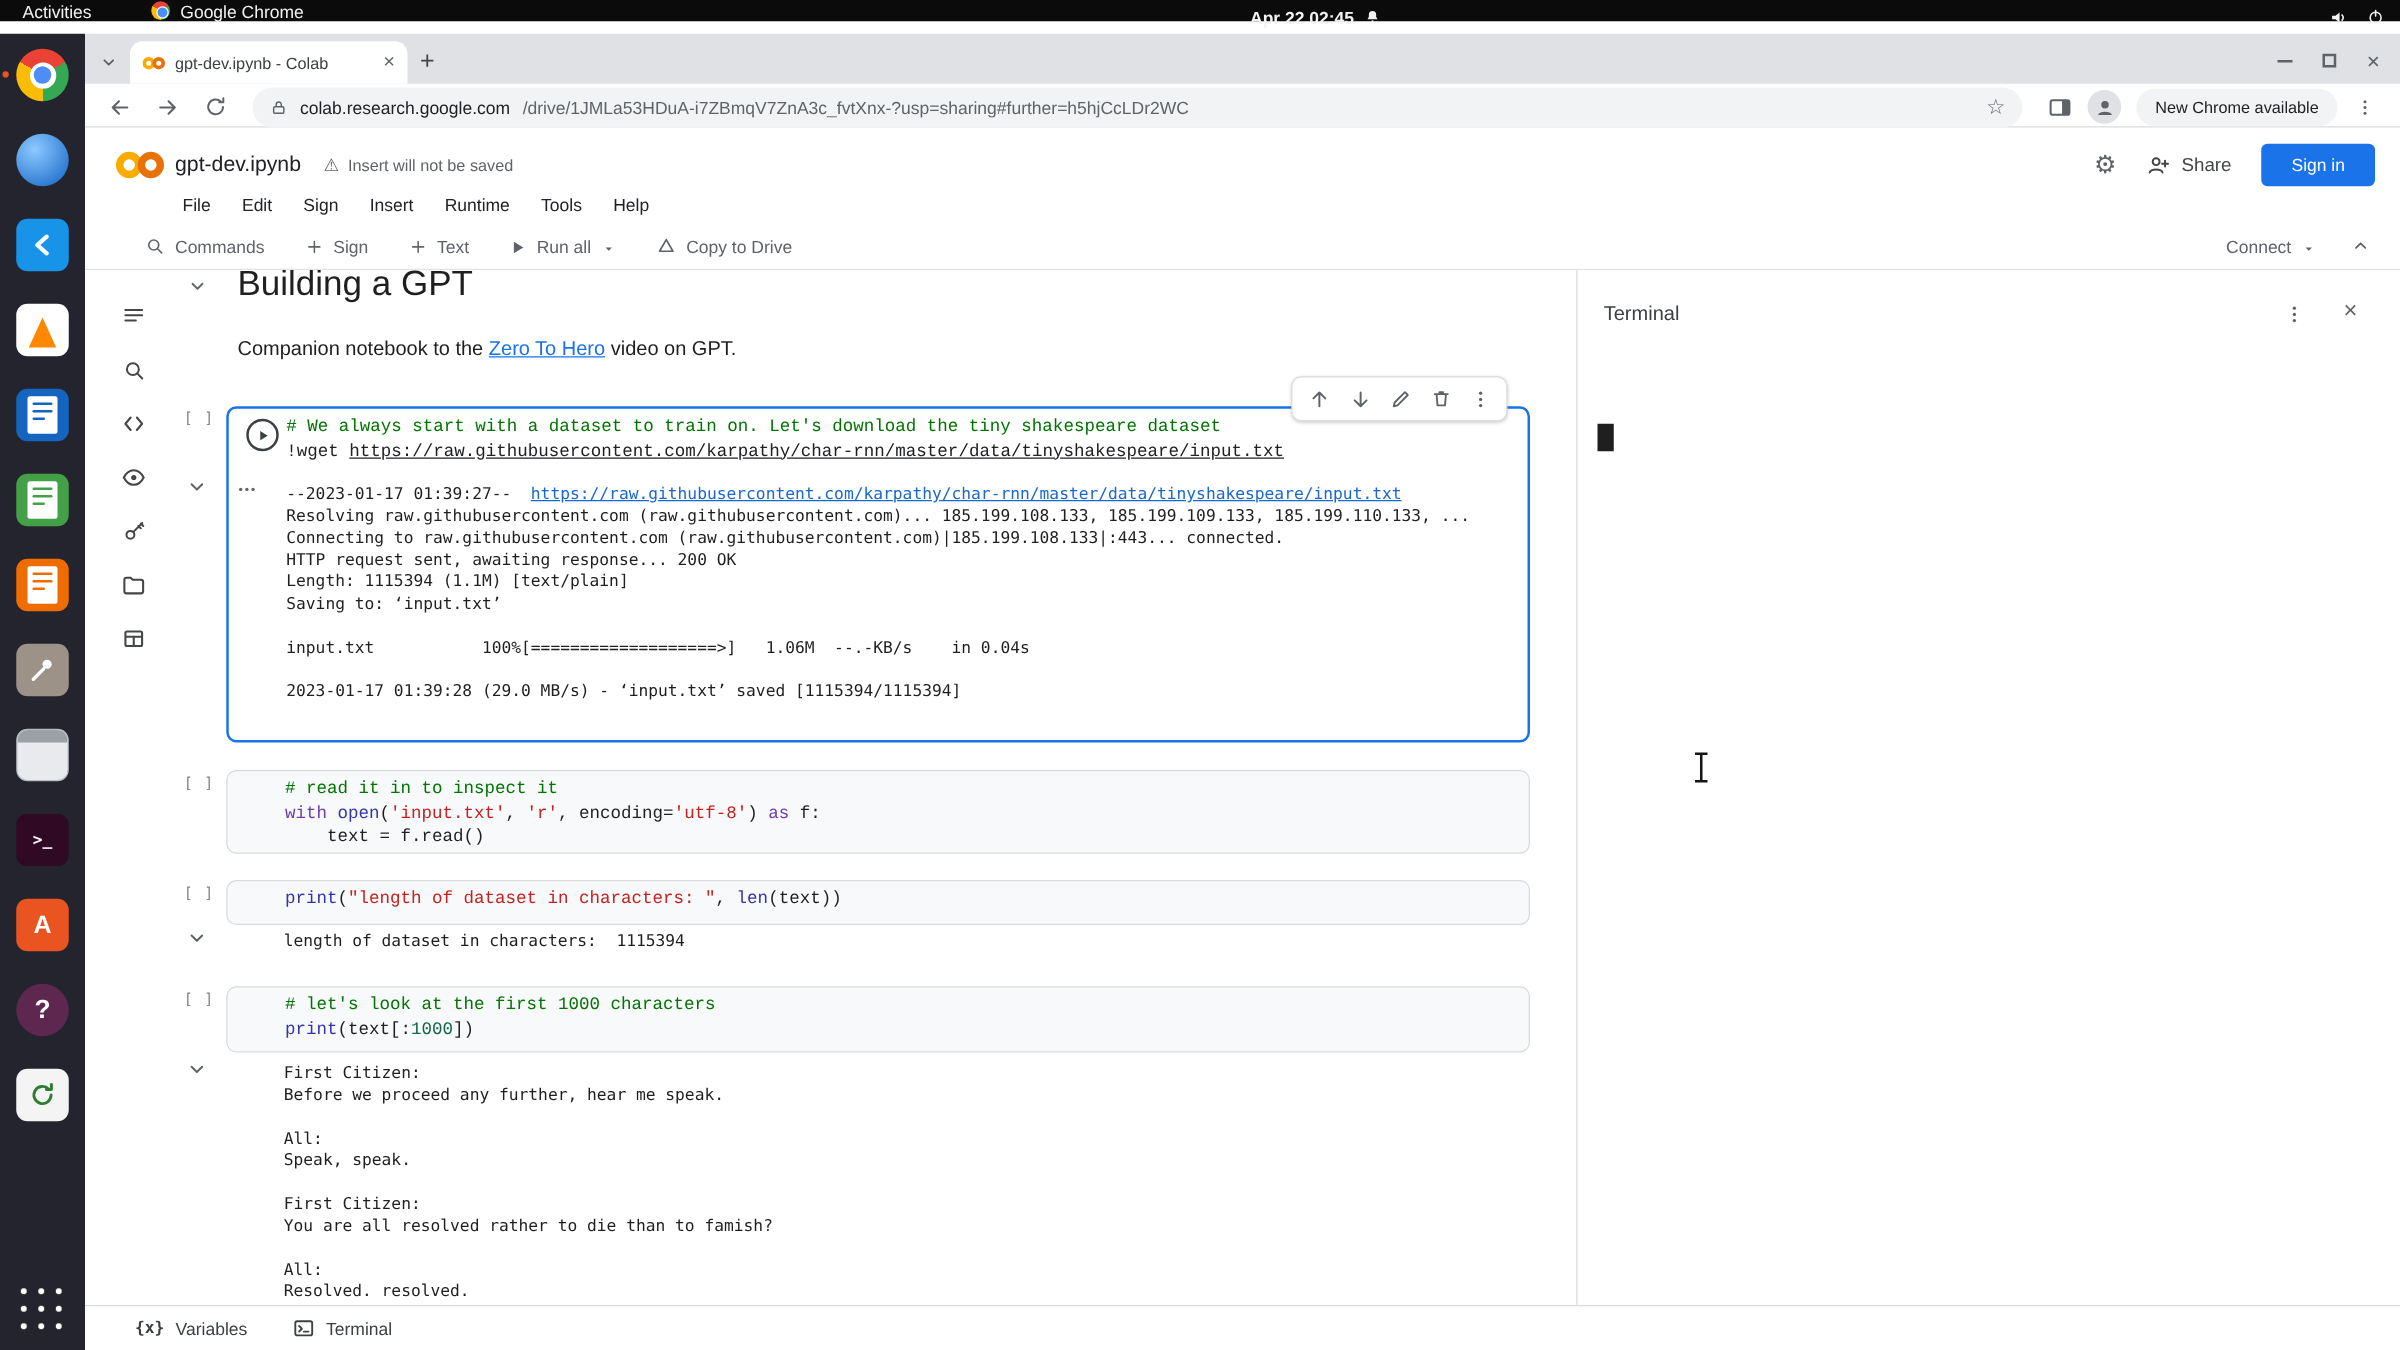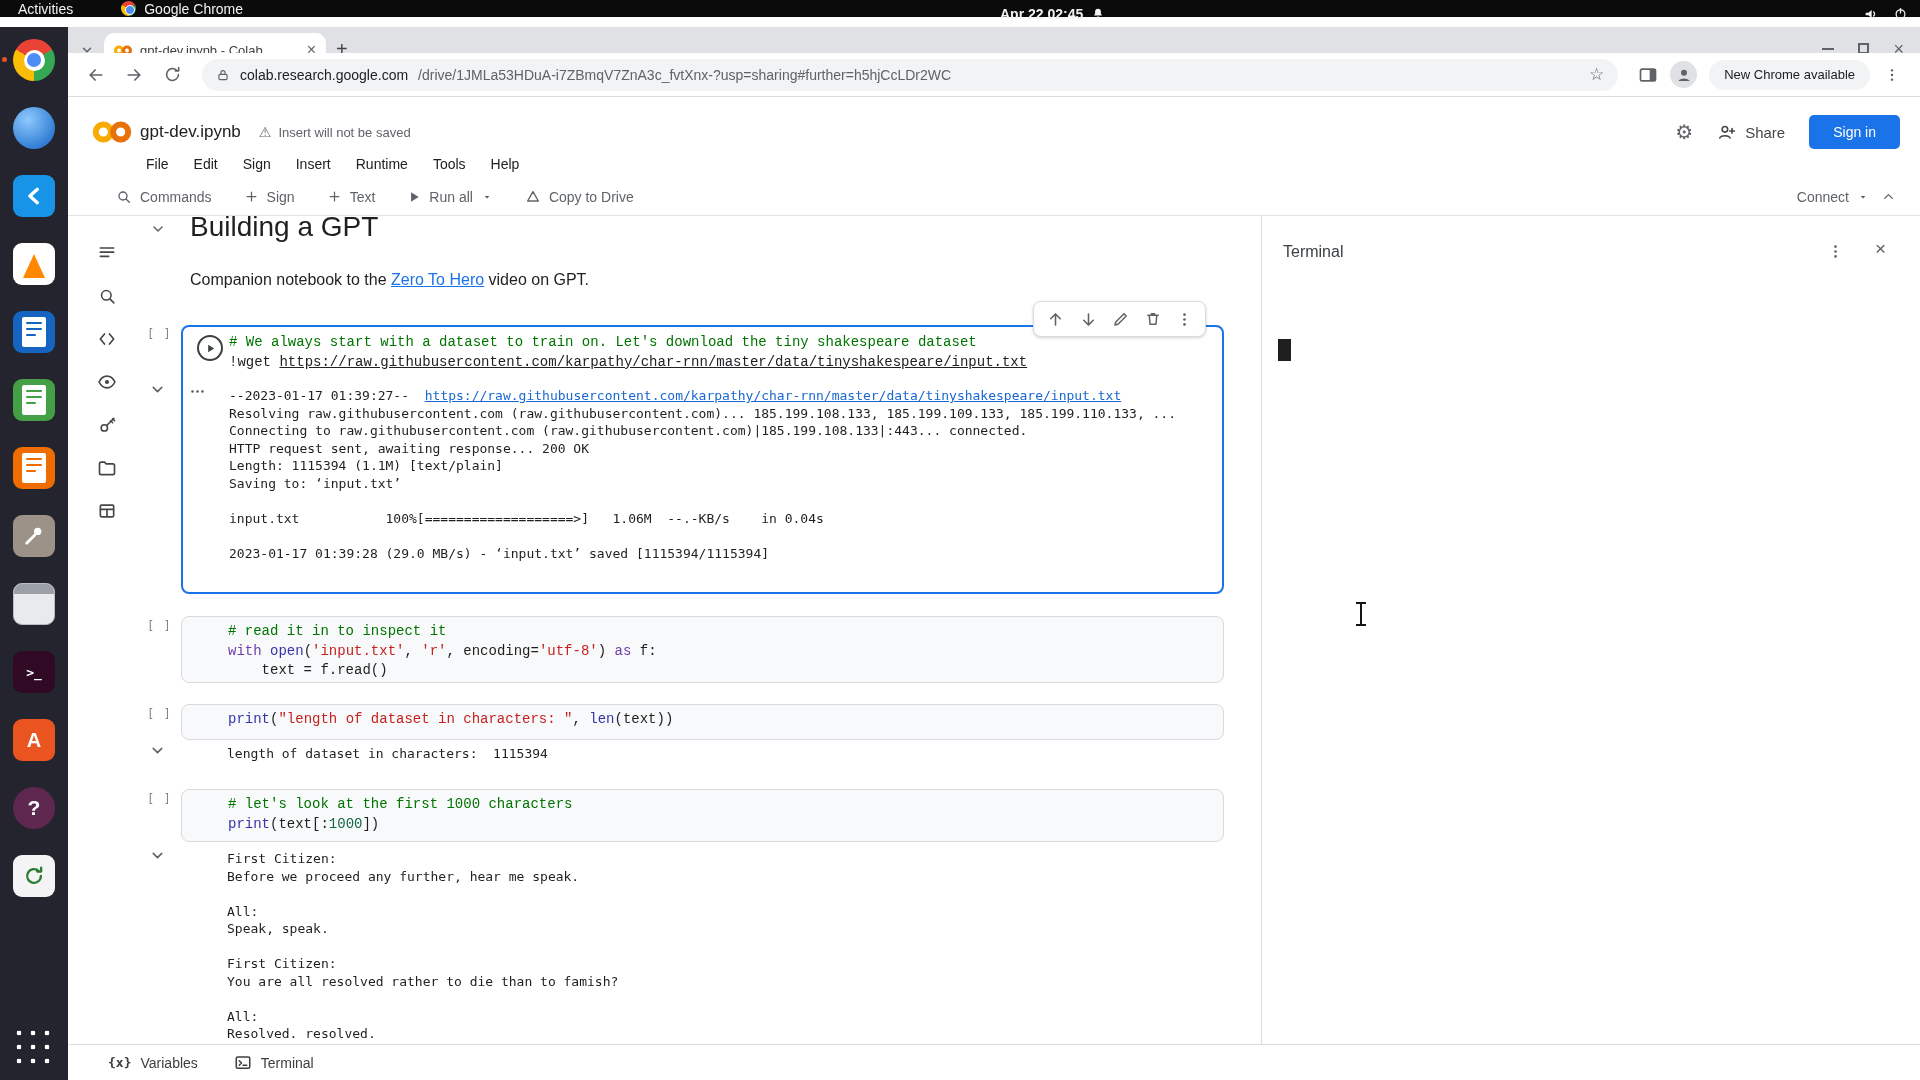--- a/index.html
+++ b/index.html
@@ -46,21 +46,21 @@
 .tab{margin-left:10px;width:222px;height:34px;background:#fff;border-radius:10px 10px 0 0;display:flex;align-items:center;padding:0 10px;gap:8px}
 .tab .ttl{font-size:13px;color:#3c4043;white-space:nowrap;overflow:hidden;flex:1}
 .tclose{color:#5f6368;font-size:16px;line-height:1}
 .newtab{color:#444;font-size:20px;margin:0 0 8px 10px;line-height:1}
 .winctl{margin-left:auto;display:flex;align-items:center;gap:24px;margin-right:16px;margin-bottom:13px}
 .wmin{width:12px;height:2px;background:#5f6368}
 .wmax{width:11px;height:11px;border:2px solid #5f6368}
 .wclose{color:#5f6368;font-size:18px;line-height:0}
 
 
-.nav{position:absolute;left:68px;top:53px;width:1852px;height:44px;background:#fff;border-bottom:1px solid #dadce0;display:flex;align-items:center;padding:0 12px;gap:6px;z-index:40}
+.nav{position:absolute;left:68px;top:70px;width:1852px;height:32px;background:#fff;border-bottom:1px solid #dadce0;display:flex;align-items:center;padding:0 12px;gap:6px;z-index:40}
 .nbtn{width:32px;height:32px;border-radius:50%;display:flex;align-items:center;justify-content:center;flex:none}
 .omni{flex:1;height:32px;background:#f1f3f4;border-radius:16px;margin:0 8px;display:flex;align-items:center;padding:0 14px;gap:10px;min-width:0}
 .u1{font-size:14px;color:#202124;white-space:nowrap}
 .u2{font-size:14px;color:#5f6368;white-space:nowrap;overflow:hidden;flex:1}
 .star{margin-left:auto;color:#5f6368;font-size:17px;line-height:1}
 .avatar{width:27px;height:27px;border-radius:50%;background:#dfe1e5;display:flex;align-items:center;justify-content:center;flex:none}
 .chip{height:30px;border-radius:15px;background:#f1f3f4;display:flex;align-items:center;padding:0 15px;font-size:13px;color:#202124;white-space:nowrap;margin-left:6px;flex:none}
 
 
 .cbh{position:absolute;left:68px;top:111px;width:1852px;height:42px;background:#fff;display:flex;align-items:center;padding:0 20px 0 24px;z-index:30}
@@ -68,22 +68,22 @@
 .warn{display:flex;align-items:center;gap:7px;color:#5f6368;font-size:13px;margin-left:18px}
 .wtri{font-size:14px;line-height:1}
 .cbh-right{margin-left:auto;display:flex;align-items:center;gap:24px}
 .gear{font-size:20px;color:#5f6368;line-height:1}
 .sharebtn{display:flex;align-items:center;gap:9px;color:#444746;font-size:15px}
 .signin{background:#1a73e8;color:#fff;font-size:14px;padding:9px 24px;border-radius:5px}
 
 
 .cbm{position:absolute;left:146px;top:151px;height:26px;display:flex;gap:25px;align-items:center;font-size:14px;color:#202124;z-index:30}
 .cbt{position:absolute;left:68px;top:178px;width:1852px;height:38px;background:#fff;border-bottom:1px solid #e2e3e5;display:flex;align-items:center;padding-left:48px;gap:32px;font-size:14px;color:#5f6368;z-index:30}
-.titem{display:flex;align-items:center;gap:8px}
-.cbt-right{margin-left:auto;display:flex;align-items:center;gap:12px;margin-right:24px}
+.titem{display:flex;align-items:flex-end;gap:8px}
+.cbt-right{margin-left:auto;display:flex;align-items:center;gap:28px;margin-right:24px}
 
 
 .rail{position:absolute;left:84px;top:240px;width:46px;display:flex;flex-direction:column;align-items:center;gap:17px;z-index:20}
 .ric{width:26px;height:26px;display:flex;align-items:center;justify-content:center;color:#444746;font-family:"DejaVu Sans Mono",monospace;font-size:13px;font-weight:700}
 
 
 .nb{position:absolute;left:129px;top:215px;width:1111px;height:829px;overflow:hidden;background:#fff;z-index:10}
 .h1{position:absolute;left:61px;top:-4px;font-size:28px;font-weight:400;color:#1f1f1f}
 .hchev{position:absolute;left:21px;top:6px}
 .intro{position:absolute;left:61px;top:56px;font-size:16px;color:#1f1f1f}

